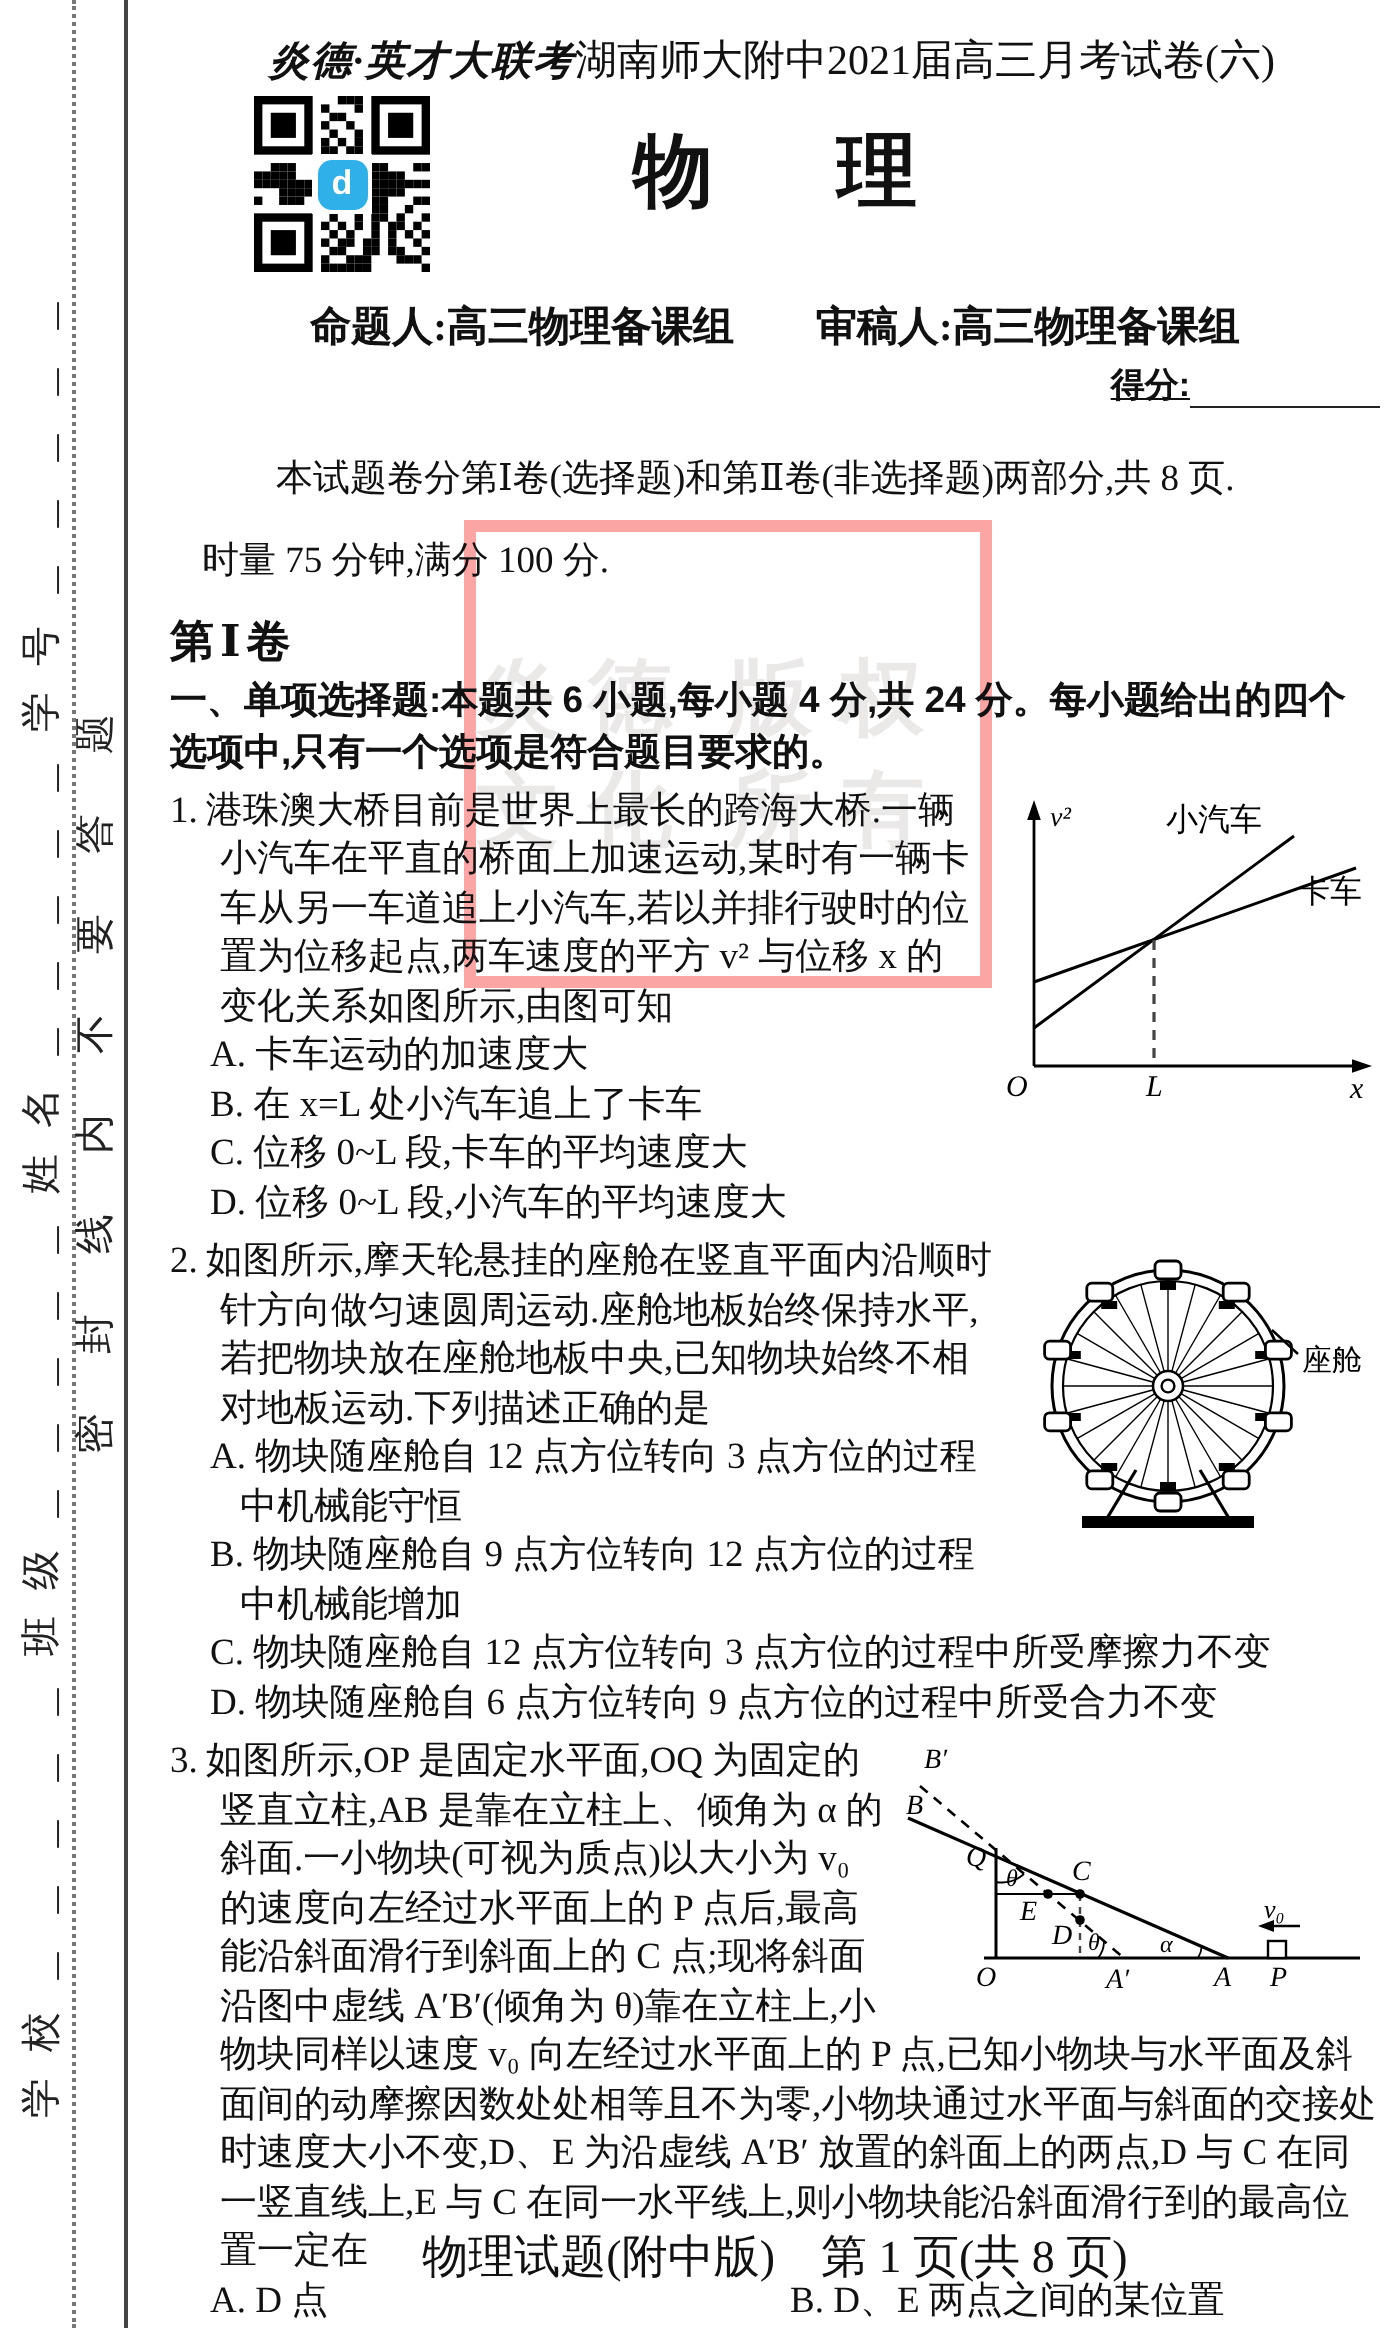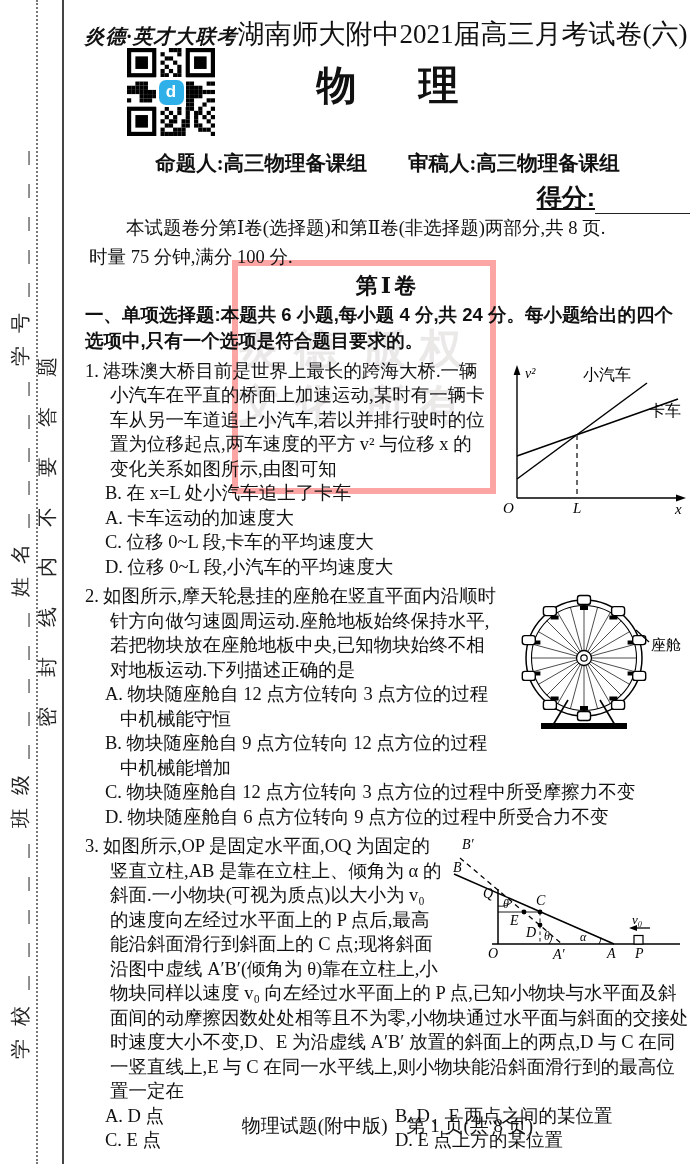--- a/index.html
+++ b/index.html
@@ -25,50 +25,50 @@
   .watermark {
     position:absolute; left:232px; top:260px; width:252px; height:222px; z-index:0;
     border:6px solid #fca5a5; display:flex; flex-direction:row;
     justify-content:space-around; align-items:center;
     font-family:"Liberation Sans","DejaVu Sans",sans-serif;
     font-size:42px; letter-spacing:14px; color:#ebe8e8; font-weight:bold;
   }
   
   .hdr-line { position:absolute; left:80px; top:16px; width:612px; text-align:center; white-space:nowrap; z-index:2; }
   .brand { font-weight:bold; font-style:italic; font-size:20px; letter-spacing:1px; }
-  .hdr-rest { font-size:27px; }
+  .hdr-rest { font-size:21px; }
   .qr { position:absolute; left:127px; top:48px; width:88px; height:88px; z-index:2; }
   .qr svg { display:block; }
   .qr-logo { position:absolute; left:50%; top:50%; width:30px; height:30px; transform:translate(-50%,-50%);
     background:#fff; display:flex; align-items:center; justify-content:center; }
   .qr-logo-inner { width:25px; height:25px; background:#2fb0e8; border-radius:7px; color:#fff;
     font-family:"Liberation Sans","DejaVu Sans",sans-serif; font-weight:bold; font-size:17px;
     display:flex; align-items:center; justify-content:center; }
   .subject { position:absolute; left:85px; top:58px; width:605px; text-align:center;
     font-size:40px; font-weight:bold; letter-spacing:62px; text-indent:62px; z-index:1; }
   .authors { position:absolute; left:85px; top:149px; width:605px; text-align:center;
     font-family:Liberation Serif, serif; font-weight:bold; font-size:20.5px; z-index:2; }
   .score-row { position:absolute; left:85px; top:181px; width:605px; text-align:right;
-    font-family:"Liberation Sans","DejaVu Sans",sans-serif; font-weight:bold; font-size:25px; z-index:2;text-decoration:underline; }
+    font-family:"Liberation Sans","DejaVu Sans",sans-serif; font-weight:bold; font-size:17px; z-index:2;text-decoration:underline; }
   .score-blank { display:inline-block; width:95px; height:20px; border-bottom:1.5px solid #222; vertical-align:bottom; }
   
   .content { position:absolute; left:85px; top:212px; width:605px; z-index:1;
     font-size:18.5px; line-height:24.5px; }
-  .intro p { margin:4px; }
+  .intro p { margin:16px; }
   .intro .indent { text-indent:2em; }
-  .part-head { text-align:center; font-size:22px; font-weight:bold; letter-spacing:3px; margin:5px 0 3px 0; }
+  .part-head { text-align:left; font-size:22px; font-weight:bold; letter-spacing:3px; margin:5px 0 3px 0; }
   .section-intro { font-family:"Liberation Sans","DejaVu Sans",sans-serif; font-weight:bold;
     font-size:18.5px; line-height:26px; margin:2px 0 2px 0; }
   .question { margin-top:5px; clear:both; }
   .qfig { float:right; margin:2px 0 4px 7px; }
   .qstem { margin:0; padding-left:25px; text-indent:-25px; }
   .qnum { margin-right:4px; }
   .opt { padding-left:35px; text-indent:-15px; }
   .optgrid { display:grid; grid-template-columns:290px auto; padding-left:20px; }
-  .footer { position:absolute; left:85px; top:1113px; width:605px; text-align:center; font-size:19px; z-index:1; }
+  .footer { position:absolute; left:85px; top:1113px; width:605px; text-align:center; font-size:23px; z-index:1; }
   svg text { font-family:"Liberation Serif","DejaVu Serif",serif; }
   .svg-var { font-style:italic; }
 </style>
 </head>
 <body>
 
 <div class="rail-dotted"></div>
 <div class="rail-solid"></div>
 <div class="margin-outer">学校＿＿＿＿＿班级＿＿＿＿＿姓名＿＿＿＿＿学号＿＿＿＿＿</div>
 <div class="margin-inner">密封线内不要答题</div>
@@ -269,22 +269,22 @@
         <text x="88" y="19" font-size="16">小汽车</text>
         <text x="154" y="55" font-size="16">卡车</text>
         <text x="8" y="152" font-size="15" class="svg-var">O</text>
         <text x="78" y="152" font-size="15" class="svg-var">L</text>
         <text x="180" y="153" font-size="15" class="svg-var">x</text>
       </svg>
     </div>
     <p class="qstem">
       <span class="qnum">1.</span><span>港珠澳大桥目前是世界上最长的跨海大桥.一辆小汽车在平直的桥面上加速运动,某时有一辆卡车从另一车道追上小汽车,若以并排行驶时的位置为位移起点,两车速度的平方 v² 与位移 x 的变化关系如图所示,由图可知</span>
     </p>
+    <div class="opt">A. 卡车运动的加速度大</div>
     <div class="opt">B. 在 x=L 处小汽车追上了卡车</div>
-    <div class="opt">A. 卡车运动的加速度大</div>
     <div class="opt">C. 位移 0~L 段,卡车的平均速度大</div>
     <div class="opt">D. 位移 0~L 段,小汽车的平均速度大</div>
   </div>
 
   <div class="question">
     <div class="qfig">
       <svg width="182" height="150" viewBox="0 0 182 150">
         <g id="wheel">
             <line x1="83.5" y1="72.0" x2="128.5" y2="72.0" stroke="#000" stroke-width="0.7"></line>
             <line x1="83.2" y1="73.9" x2="126.7" y2="85.6" stroke="#000" stroke-width="0.7"></line>

